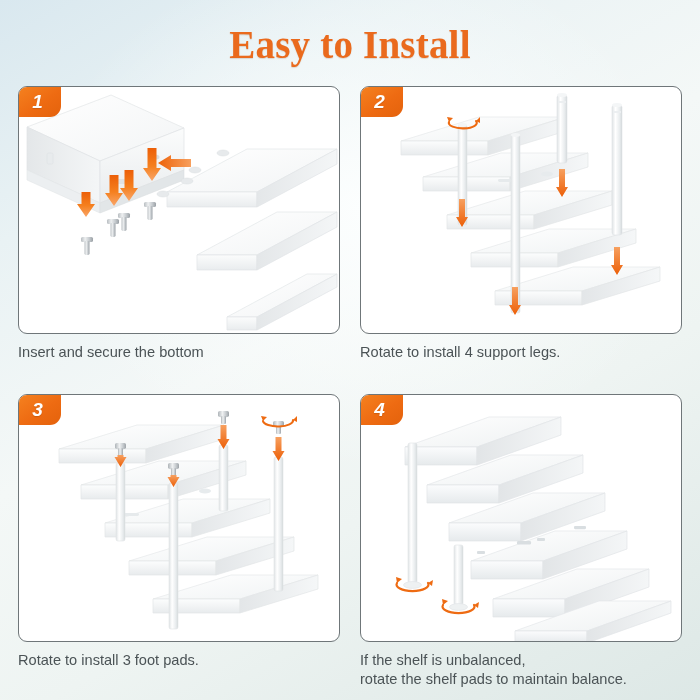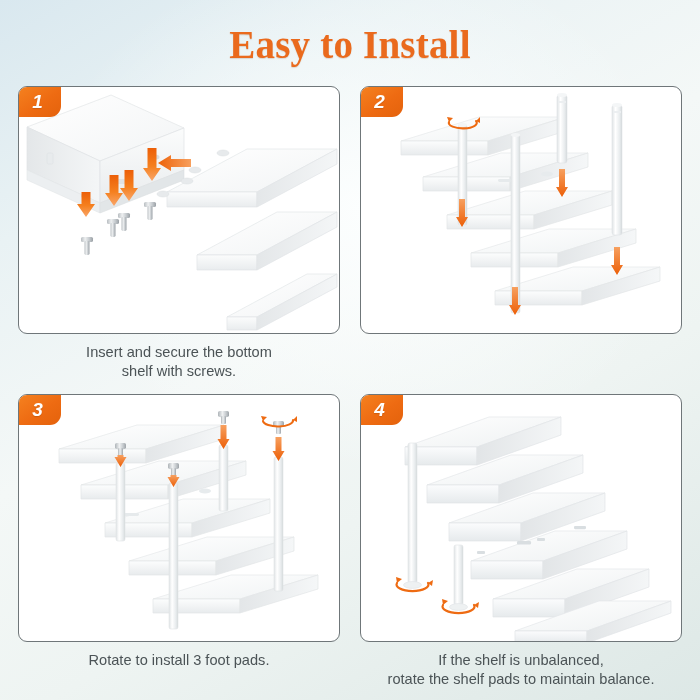--- a/index.html
+++ b/index.html
@@ -39,21 +39,21 @@
     position:absolute;left:-1px;top:-1px;z-index:5;
     width:43px;height:31px;
     background:linear-gradient(145deg,#f58220 0%,#ee6b12 55%,#e4620c 100%);
     border-radius:9px 0 11px 0;
     color:#fff;font-style:italic;font-weight:700;font-size:19px;
     display:flex;align-items:center;justify-content:center;
     padding-right:4px;box-sizing:border-box;
     text-shadow:0 1px 1px rgba(150,70,10,.35);
   }
   .caption{
-    width:322px;margin-top:9px;text-align:center;
+    width:322px;margin-top:9px;text-align:left;
     color:#4b5356;font-size:14.6px;line-height:19px;
     font-family:"Liberation Sans",sans-serif;
   }
   .caption span{display:block;}
 
   .stage{position:absolute;inset:0;}
   .stage svg{position:absolute;left:0;top:0;width:322px;height:248px;}
 </style>
 </head>
 <body>
@@ -168,21 +168,20 @@
               <g>
                 <rect x="125" y="115" width="12" height="5" rx="1.6" fill="url(#screwG)"></rect>
                 <rect x="128.5" y="119" width="5" height="14" rx="1.4" fill="url(#screwG)"></rect>
               </g>
             </g>
           </svg>
         </div>
       </div>
       <div class="caption">
         <span>Insert and secure the bottom</span>
-        <span>shelf with screws.</span>
       </div>
     </div>
 
     <div class="cell c2">
       <div class="panel">
         <div class="badge">2</div>
         <div class="stage">
           <svg viewBox="0 0 322 248" xmlns="http://www.w3.org/2000/svg">
             <defs>
               <linearGradient id="topB" x1="0" y1="0" x2="1" y2="1">
@@ -271,20 +270,23 @@
             </g>
 
             <g>
               <path d="M88,35 a14,5.5 0 1 0 27,-1" fill="none" stroke="#ee6b12" stroke-width="2.1" stroke-linecap="round"></path>
               <path d="M88,35 l-2,-5 l6,1 z" fill="#ee6b12"></path>
               <path d="M115,34 l4,-4 l0,6 z" fill="#ee6b12"></path>
             </g>
           </svg>
         </div>
       </div>
+      <div class="caption">
+        <span>Rotate to install 4 support legs.</span>
+      </div>
     </div>
 
     <div class="cell c3">
       <div class="panel">
         <div class="badge">3</div>
         <div class="stage">
           <svg viewBox="0 0 322 248" xmlns="http://www.w3.org/2000/svg">
             <defs>
               <linearGradient id="topC" x1="0" y1="0" x2="1" y2="1">
                 <stop offset="0" stop-color="#ffffff"></stop>

